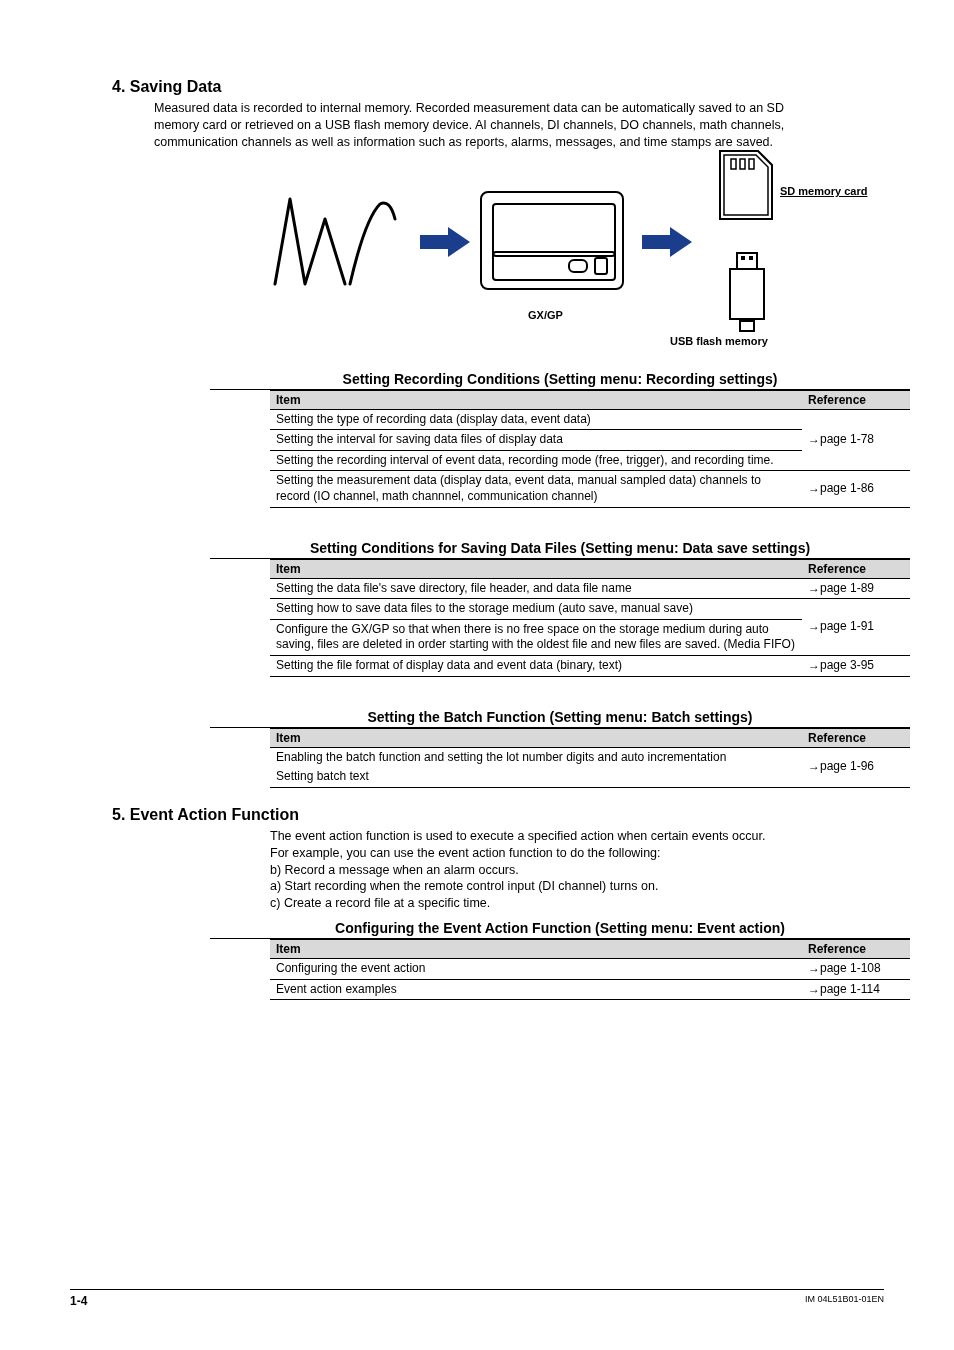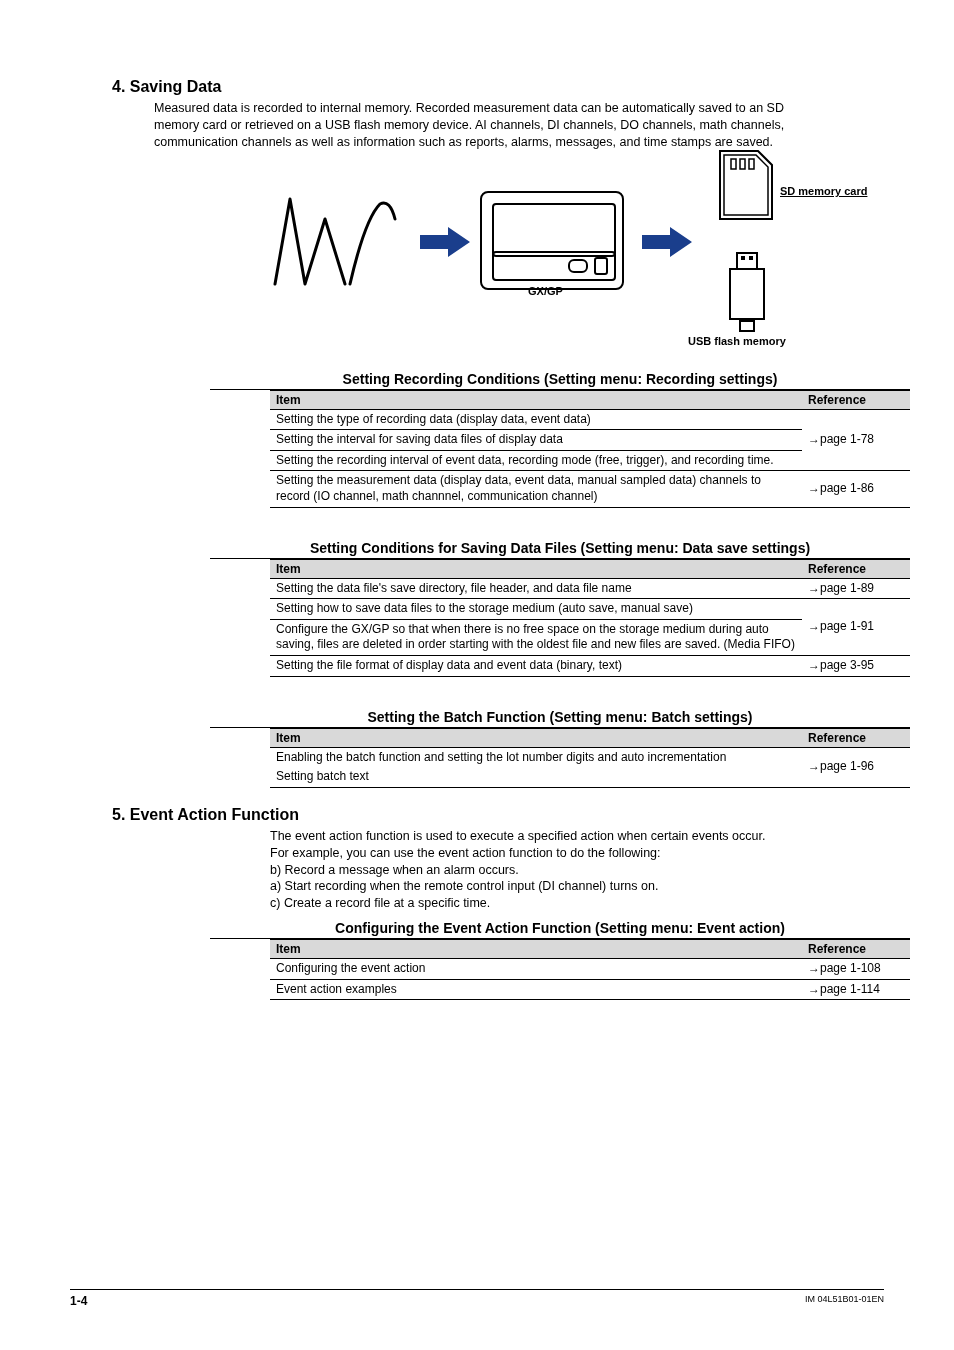--- a/index.html
+++ b/index.html
@@ -99,21 +99,21 @@
     position:absolute;
     right: 6px;
     top: 4px;
     width: 10px; height:14px;
     border:2px solid #000;
     border-radius:3px;
   }
   .gxlabel {
     position:absolute;
     left: 248px;
-    top: 124px;
+    top: 148px;
     font-size: 11px;
     font-weight: bold;
   }
   .arrow2 {
     position:absolute;
     left: 362px;
     top: 66px;
   }
   .sdlabel {
     position:absolute;
@@ -123,21 +123,21 @@
     font-weight: bold;
     text-decoration: underline;
   }
   .usb {
     position:absolute;
     left: 444px;
     top: 90px;
   }
   .usblabel {
     position:absolute;
-    left: 408px;
+    left: 390px;
     top: 174px;
     font-size: 11px;
     font-weight: bold;
   }
   .subhead {
     font-size: 14px;
     font-weight: bold;
     margin: 14px 0 0 140px;
     border-bottom: 1.5px solid #000;
     padding-bottom: 2px;

